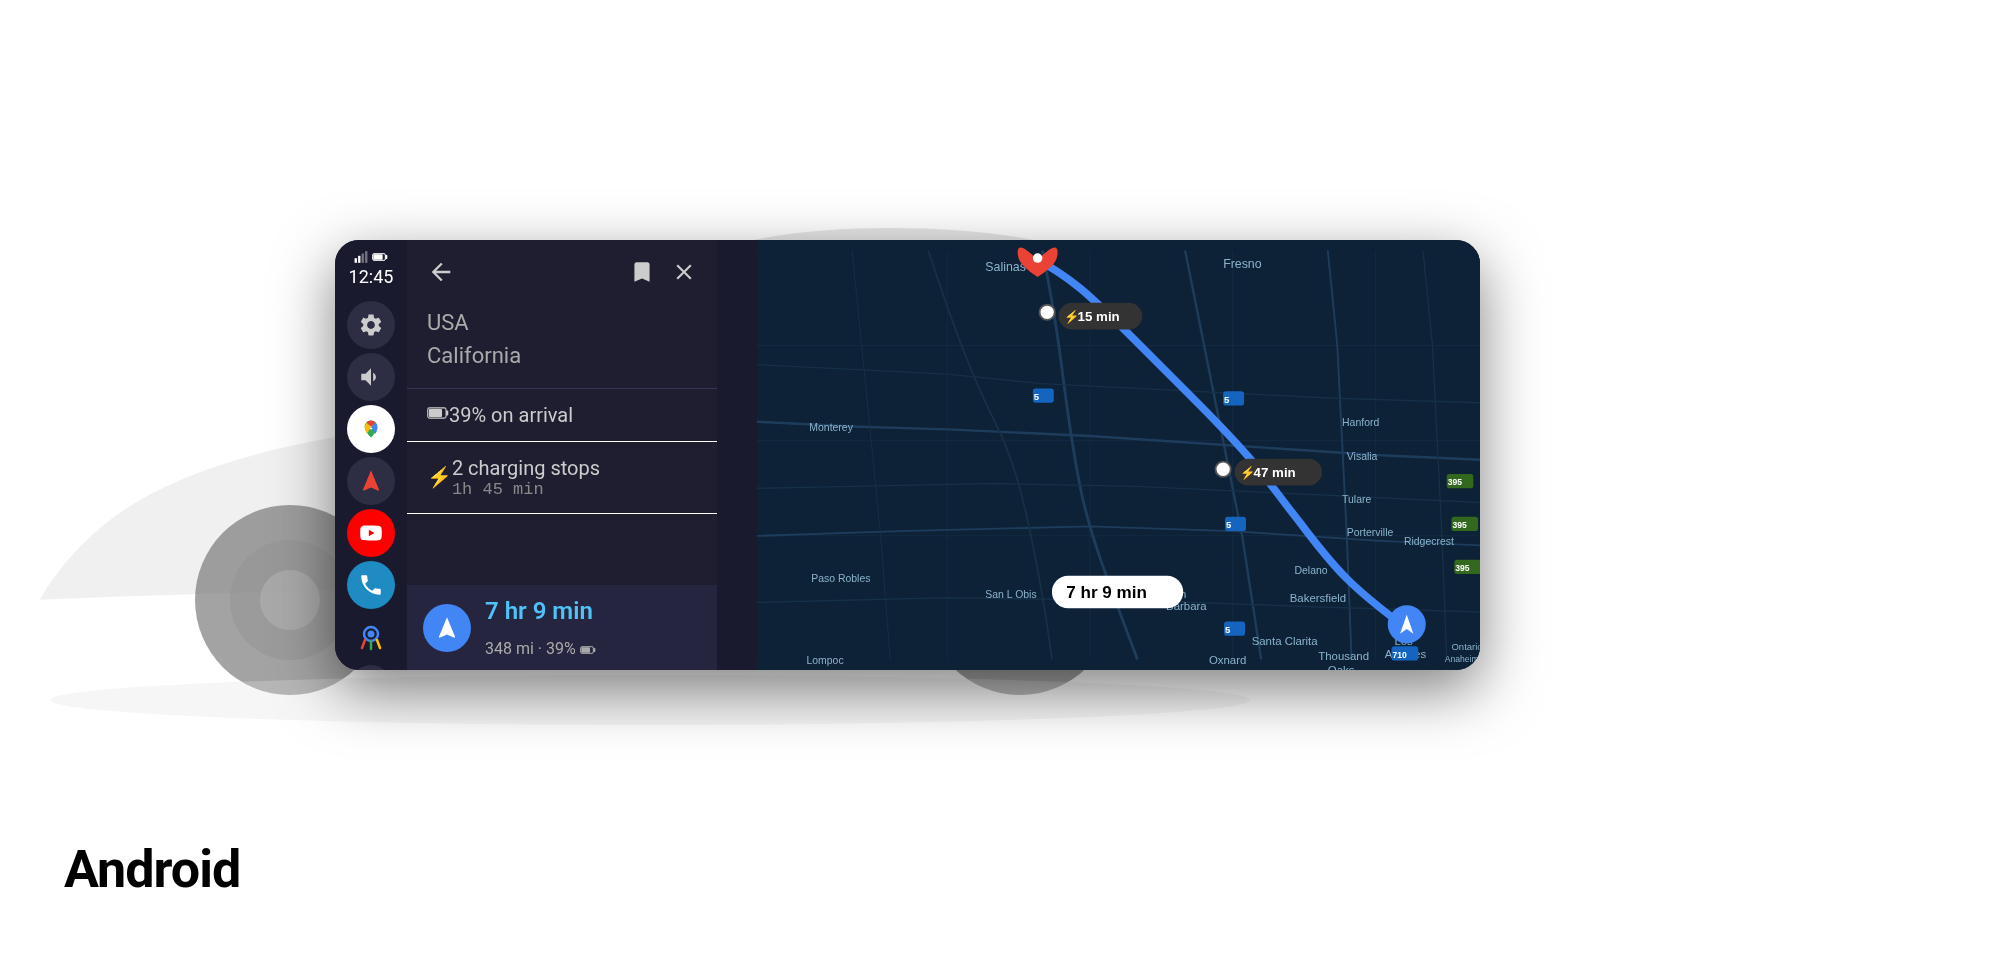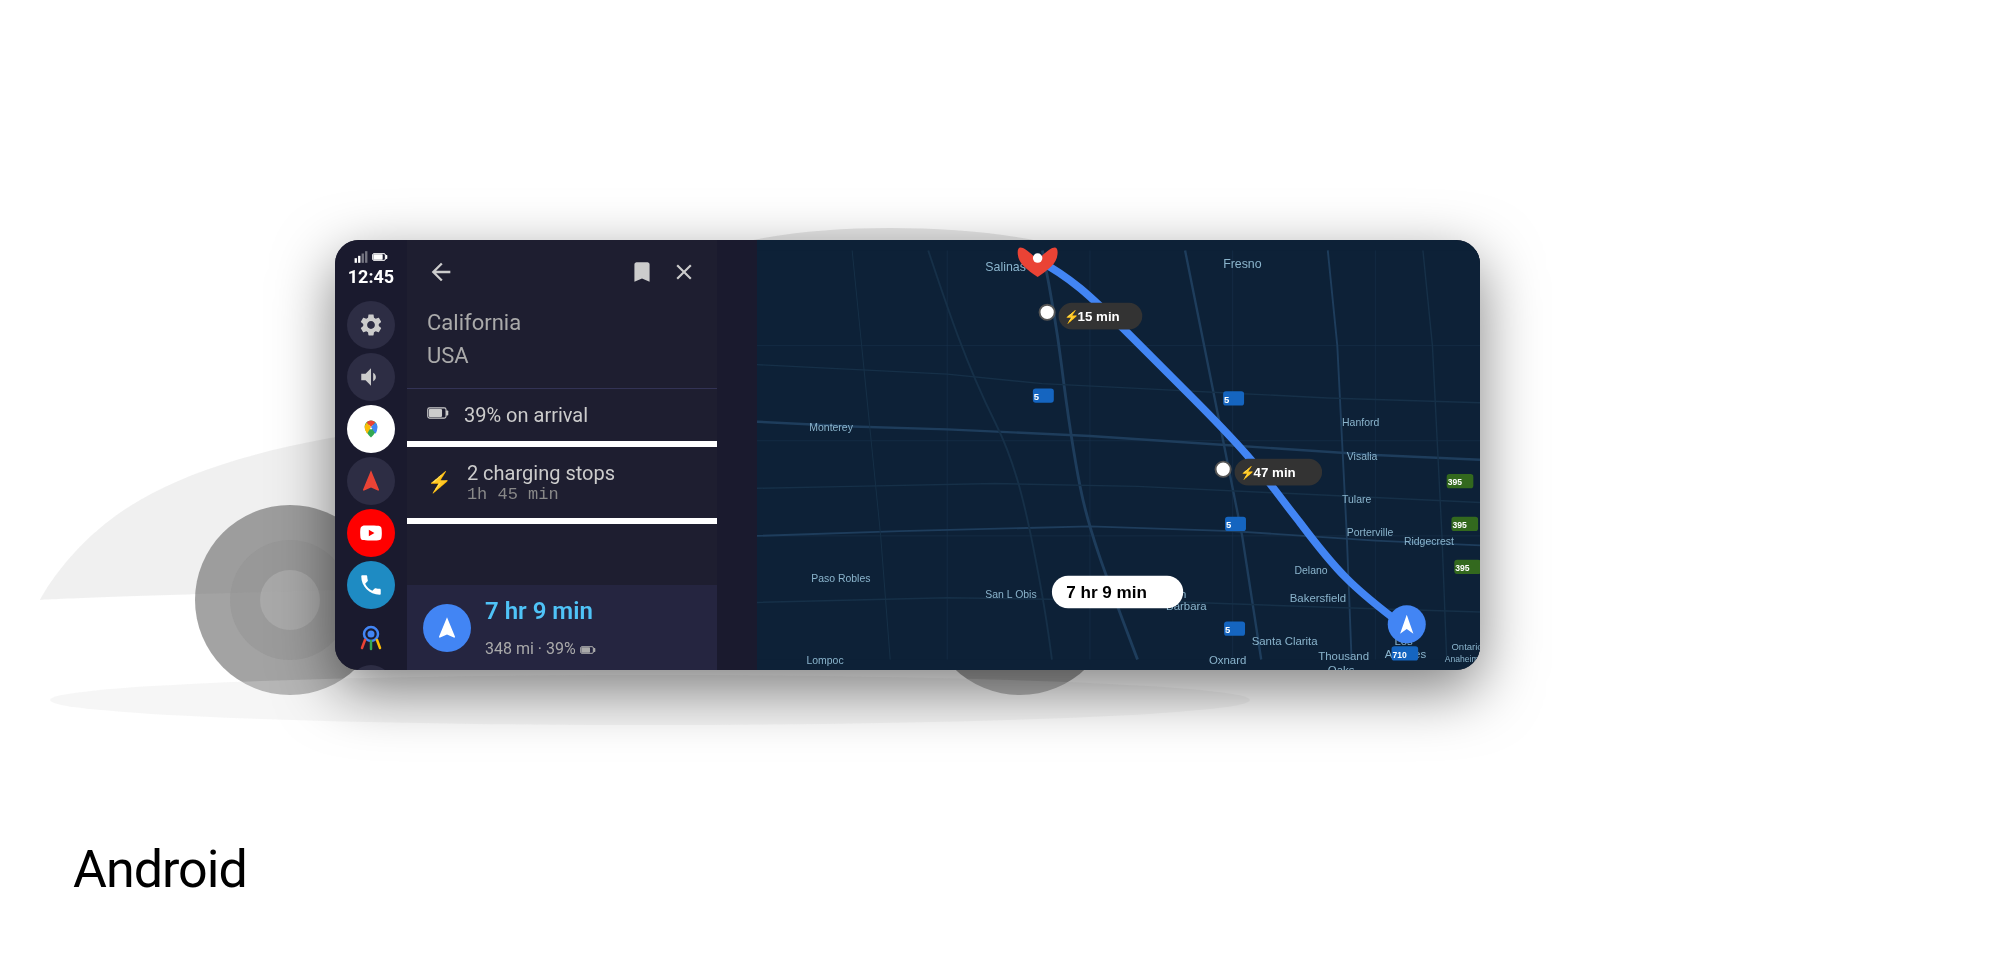--- a/index.html
+++ b/index.html
@@ -9,23 +9,23 @@
       background: #ffffff;
       font-family: 'Google Sans', 'Roboto', Arial, sans-serif;
       overflow: hidden;
       position: relative;
     }
 
     
     .android-label {
       position: absolute;
       bottom: 60px;
-      left: 73px;
+      left: 64px;
       font-size: 52px;
-      font-weight: 400;
+      font-weight: 700;
       color: #000;
       letter-spacing: -1px;
       z-index: 10;
     }
 
     
     .car-unit {
       position: absolute;
       top: 240px;
       left: 335px;
@@ -47,21 +47,21 @@
       flex-direction: column;
       align-items: center;
       padding: 10px 0;
       gap: 4px;
       flex-shrink: 0;
     }
 
     .sidebar-time {
       color: #fff;
       font-size: 18px;
-      font-weight: 700;
+      font-weight: 400;
       margin-bottom: 4px;
       text-align: center;
     }
 
     .sidebar-icon-btn {
       width: 48px;
       height: 48px;
       border-radius: 50%;
       background: #2d2d44;
       display: flex;
@@ -161,22 +161,22 @@
     .divider {
       height: 1px;
       background: #333355;
       margin: 0 0;
     }
 
     .info-row {
       padding: 14px 20px;
       display: flex;
       align-items: center;
-      gap: 15px;
-      border-bottom: 6px solid #ffffff;
+      gap: 0;
+      border-bottom: 1px solid #ffffff;
     }
 
     
     .nav-strip {
       margin-top: auto;
       background: #252540;
       padding: 12px 16px;
       display: flex;
       align-items: center;
       gap: 14px;
@@ -350,22 +350,22 @@
         </button>
         <button class="header-btn">
           <svg width="26" height="26" viewBox="0 0 24 24" fill="#ccc">
             <path d="M19 6.41L17.59 5 12 10.59 6.41 5 5 6.41 10.59 12 5 17.59 6.41 19 12 13.41 17.59 19 19 17.59 13.41 12z"></path>
           </svg>
         </button>
       </div>
     </div>
 
     <div class="destination-info">
+      <div class="destination-sub">USA</div>
       <div class="destination-sub">California</div>
-      <div class="destination-sub">USA</div>
     </div>
 
     <div class="divider"></div>
 
     <div class="info-row">
       <div>
         <svg width="22" height="16" viewBox="0 0 30 18" fill="#ccc">
           <rect x="1" y="2" width="25" height="14" rx="2.5" stroke="#ccc" stroke-width="1.5" fill="none"></rect>
           <rect x="2.5" y="3.5" width="18" height="11" rx="1.5" fill="#ccc"></rect>
           <rect x="26" y="5.5" width="3" height="7" rx="1" fill="#ccc"></rect>

